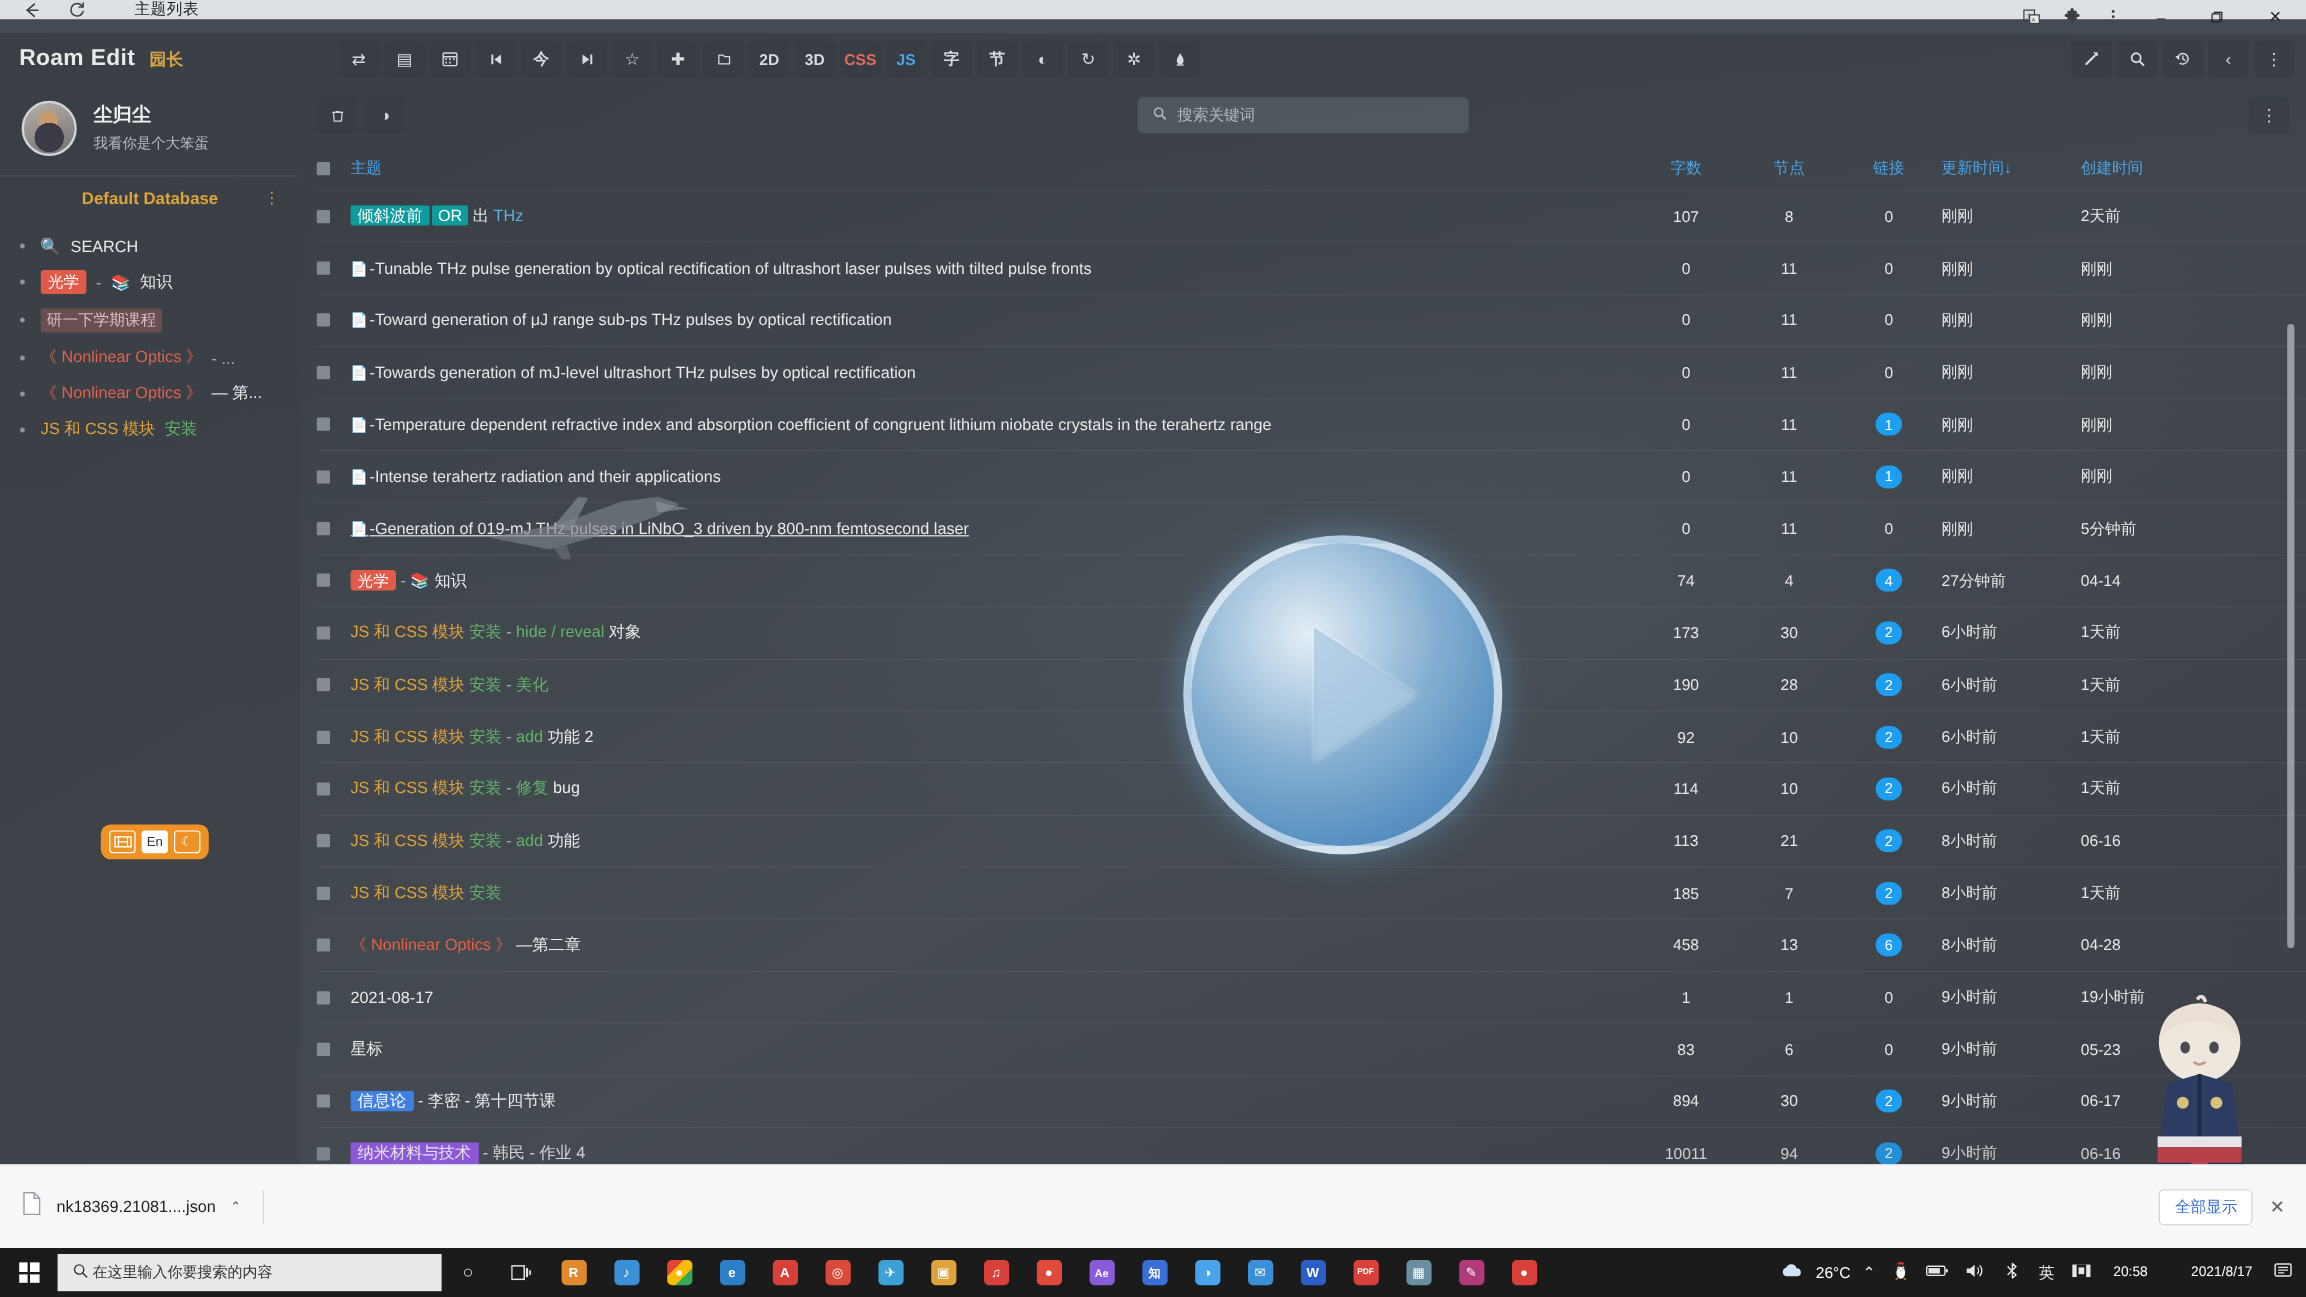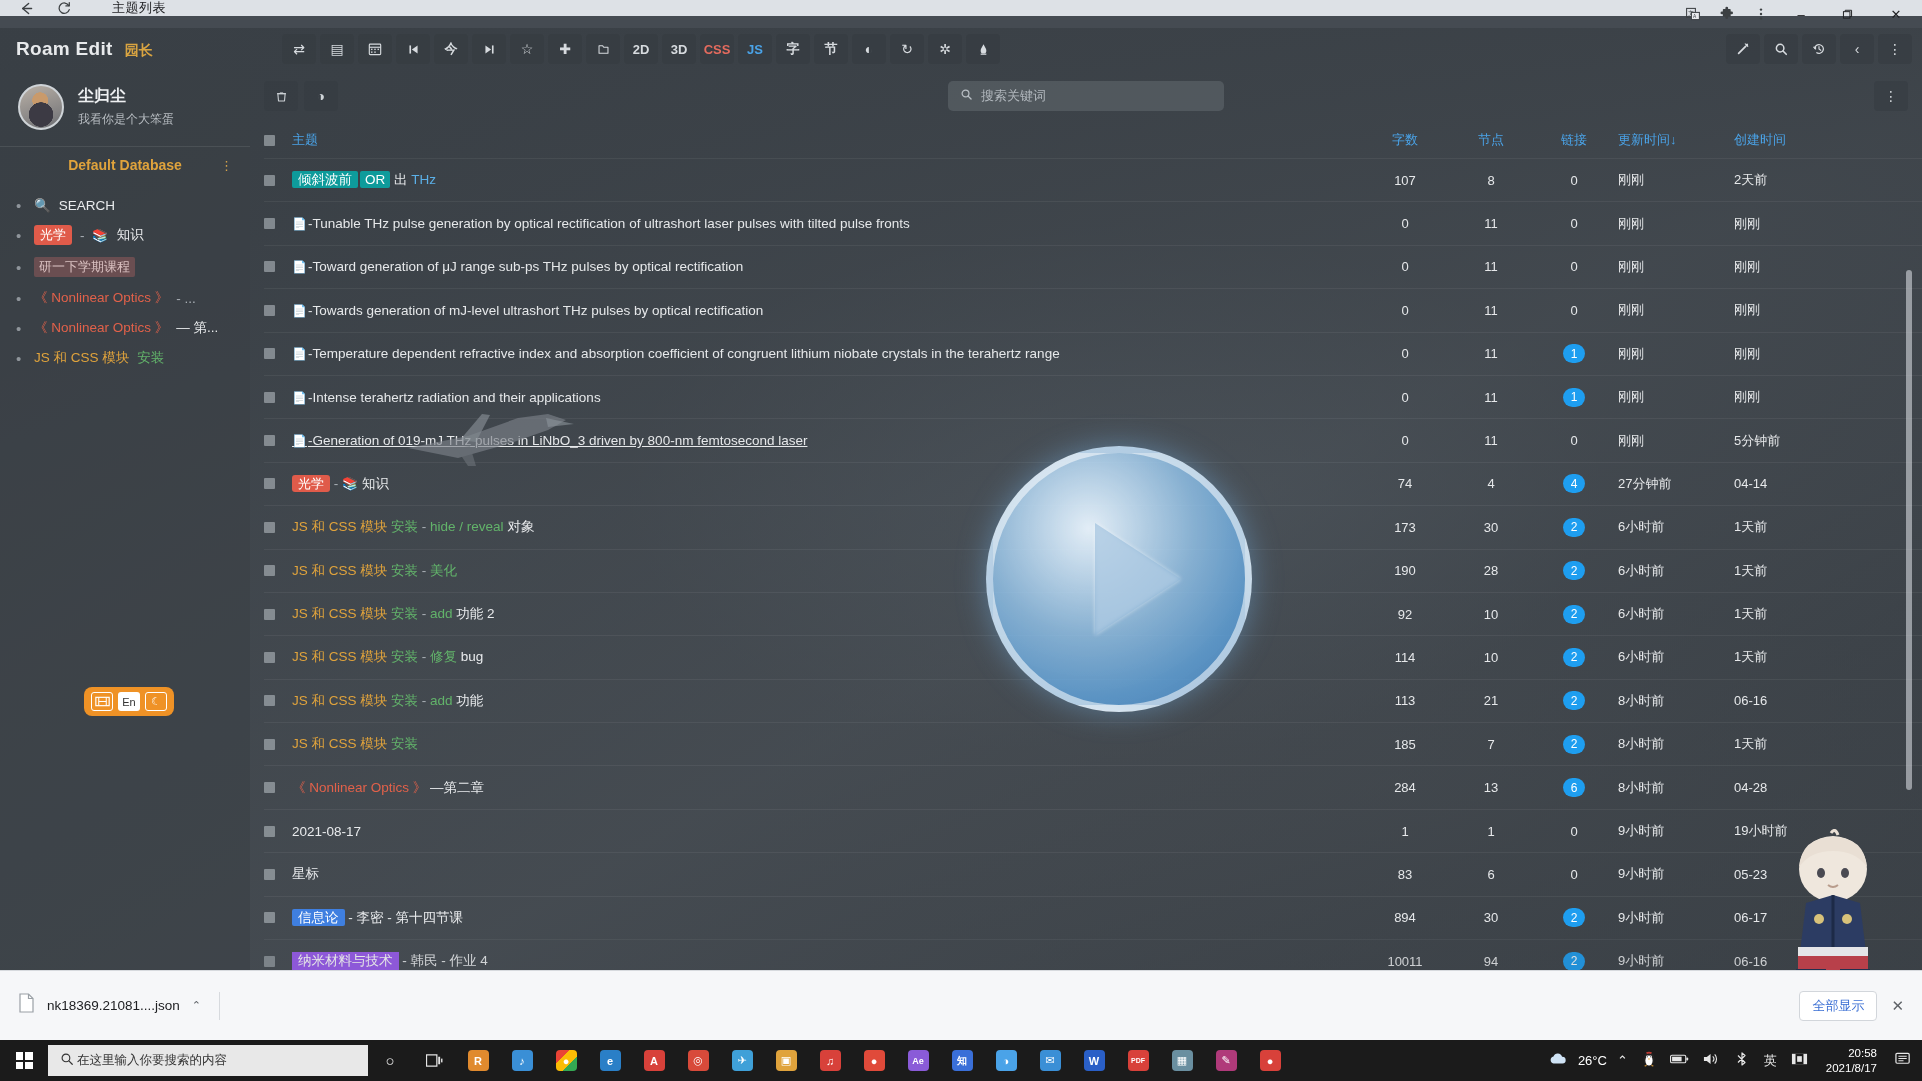--- a/index.html
+++ b/index.html
@@ -264,22 +264,22 @@
   .tb-ico {
     width: 44px; height: 41px; display: flex; align-items: center; justify-content: center;
     color: #e6e6e6; font-size: 15px; cursor: pointer;
   }
   .app-ico {
     width: 21px; height: 21px; border-radius: 4px; display:flex; align-items:center;
     justify-content:center; font-size: 11px; color:#fff; font-weight:bold;
   }
   .tray { margin-left: auto; display: flex; align-items: center; gap: 6px; padding-right: 6px; }
   .tray-ico { color: #e6e6e6; font-size: 13px; padding: 0 4px; cursor: pointer; }
-  .clock { display: flex; flex-direction: column; align-items: flex-end; color: #fff;
-           font-size: 11.5px; line-height: 1.3; padding: 0 8px; cursor: pointer; }
+  .clock { display: flex; flex-direction: row; align-items: flex-end; color: #fff;
+           font-size: 11.5px; line-height: 1.3; padding: 0 8px; cursor: pointer; gap: 36px; }
   .temp { color: #fff; font-size: 13px; }
 </style>
 </head>
 <body>
 
 <div class="app">
 
   <div class="browser-titlebar">
     <div class="bt-left">
       <div class="bt-icon">
@@ -713,21 +713,21 @@
               </div>
             <div class="col-upd">8小时前</div>
             <div class="col-cre">1天前</div>
           </div>
 
           <div class="trow">
             <div class="col-check">
                 <span class="chk"></span>
               </div>
             <div class="col-title"><span class="nl-red">《 Nonlinear Optics 》</span> <span class="white">—第二章</span></div>
-            <div class="col-n">284</div>
+            <div class="col-n">458</div>
             <div class="col-n">13</div>
             <div class="col-link">
                 <span class="badge">6</span>
               </div>
             <div class="col-upd">8小时前</div>
             <div class="col-cre">04-28</div>
           </div>
 
           <div class="trow">
             <div class="col-check">

